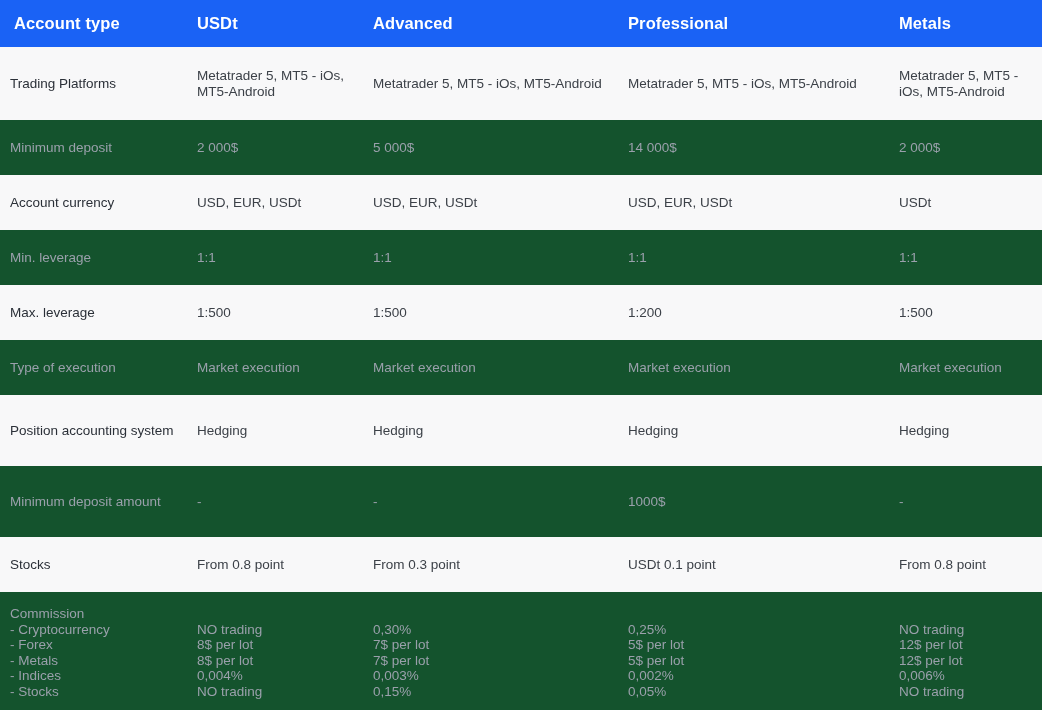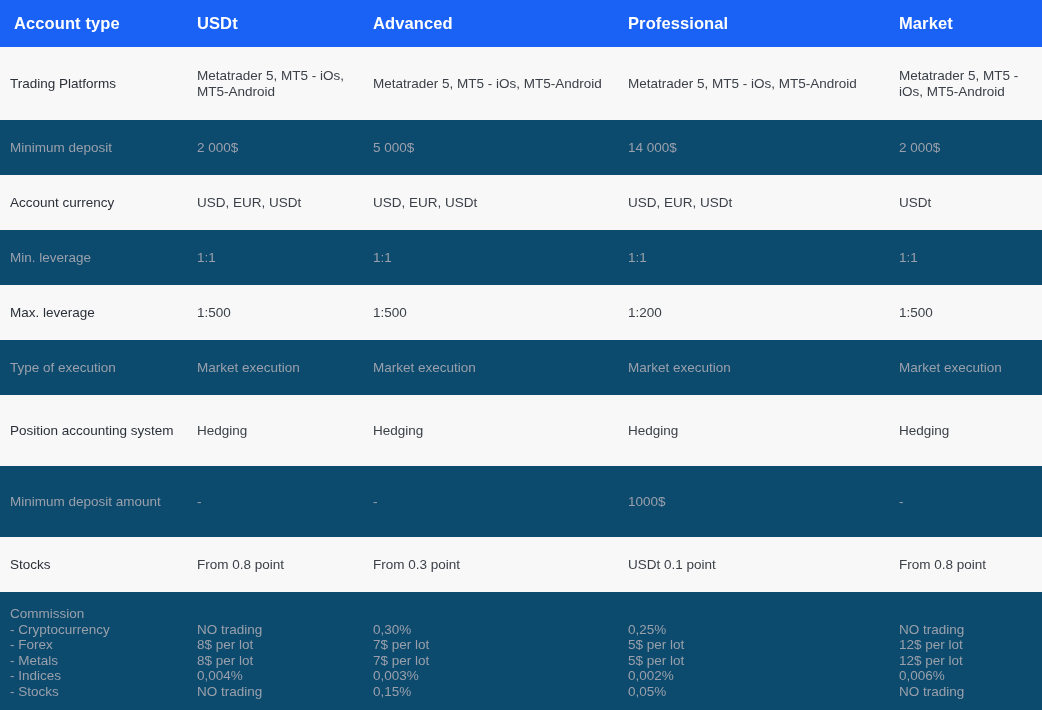--- a/index.html
+++ b/index.html
@@ -39,21 +39,21 @@
   thead th:first-child { padding-left: 14px; margin-left: 44px; }
 
   tbody td {
     font-size: 13.5px;
     text-align: left;
     padding: 0px 10px;
     vertical-align: middle;
     line-height: 15.5px;
   }
   tbody tr.row-light td { background: #f8f8f9; }
-  tbody tr.row-dark  td { background: #0c4a6e; }
+  tbody tr.row-dark  td { background: #14532d; }
 
   tbody tr.row-light td { color: #3c4148; }
   tbody tr.row-dark  td { color: #9aa0ab; }
 
   tbody tr.row-light td.feature-cell { color: #2b3038; margin-top: 40px; }
   tbody tr.row-dark  td.feature-cell { color: #9aa0ab; }
 
   tr.r-platforms td  { height: 73px; }
   tr.r-mindeposit td { height: 55px; }
   tr.r-currency td   { height: 55px; }
@@ -79,21 +79,21 @@
       <col class="c-adv">
       <col class="c-pro">
       <col class="c-isl">
   </colgroup>
   <thead>
     <tr>
       <th>Account type</th>
       <th>USDt</th>
       <th>Advanced</th>
       <th>Professional</th>
-      <th>Market</th>
+      <th>Metals</th>
     </tr>
   </thead>
   <tbody>
 
     <tr class="row-light r-platforms">
       <td class="feature-cell"><span class="cell-text">Trading Platforms</span></td>
       <td><span class="cell-text">Metatrader 5, MT5 - iOs, MT5-Android</span></td>
       <td><span class="cell-text">Metatrader 5, MT5 - iOs, MT5-Android</span></td>
       <td><span class="cell-text">Metatrader 5, MT5 - iOs, MT5-Android</span></td>
       <td><span class="cell-text">Metatrader 5, MT5 - iOs, MT5-Android</span></td>

